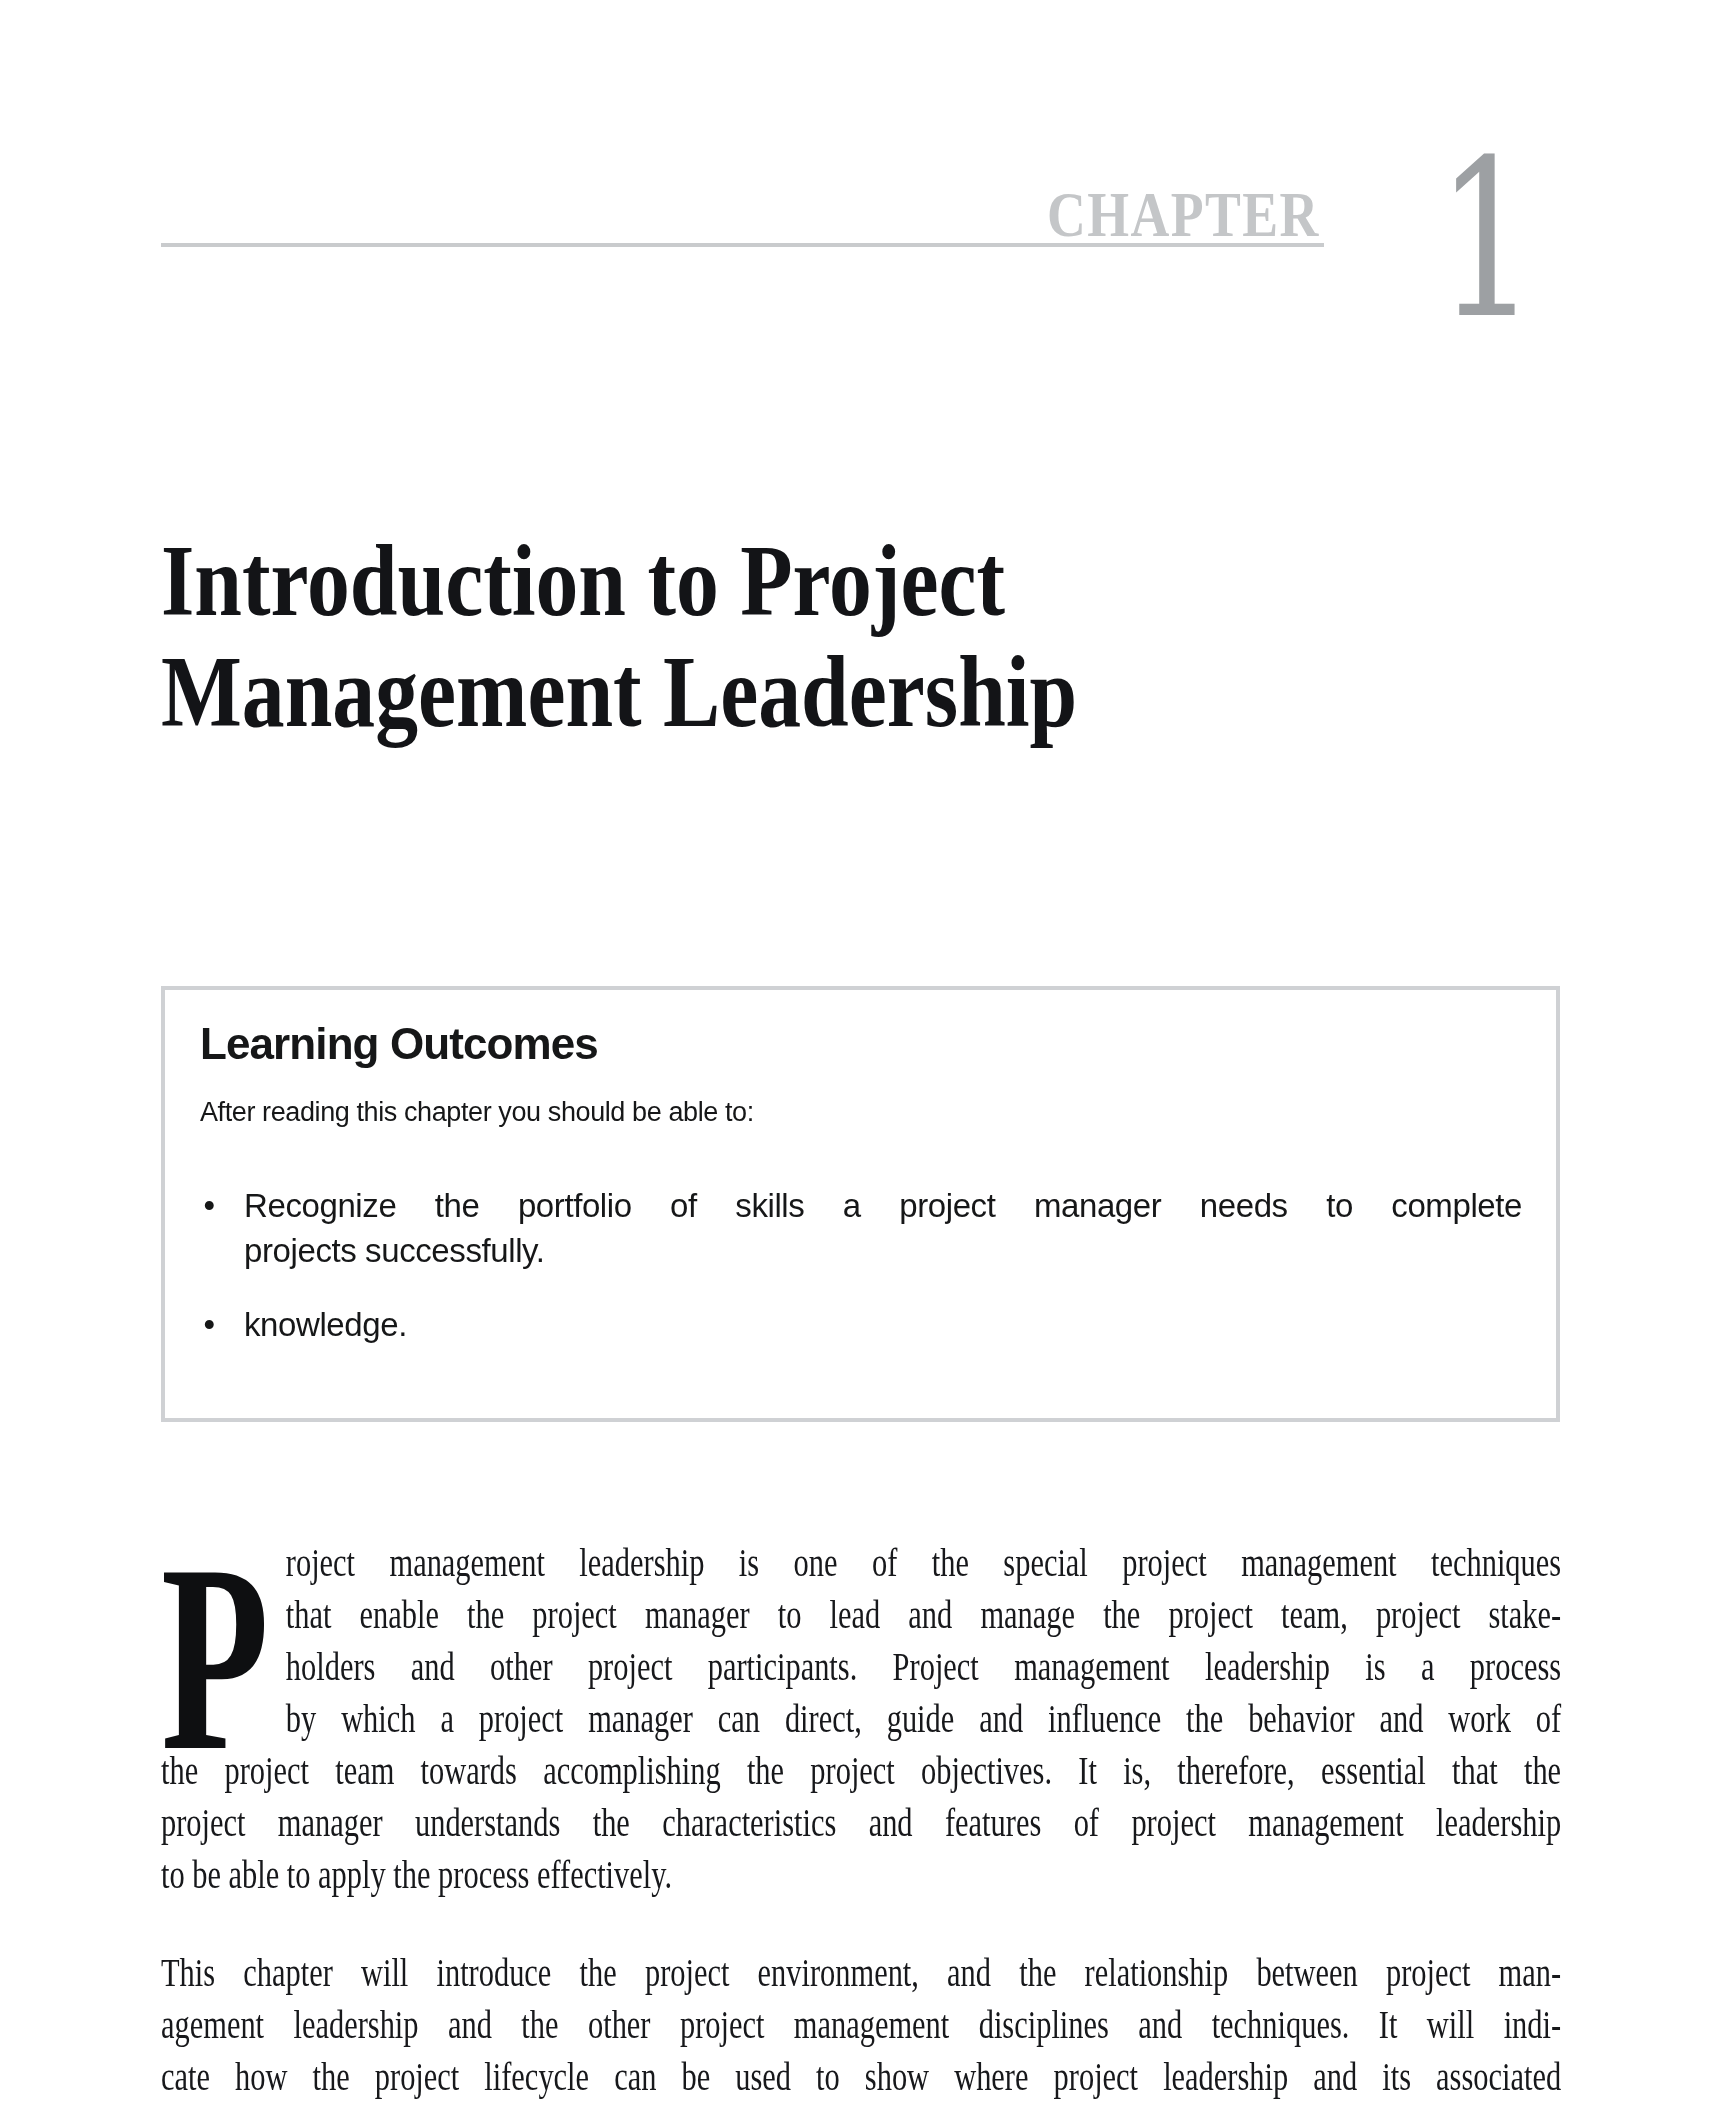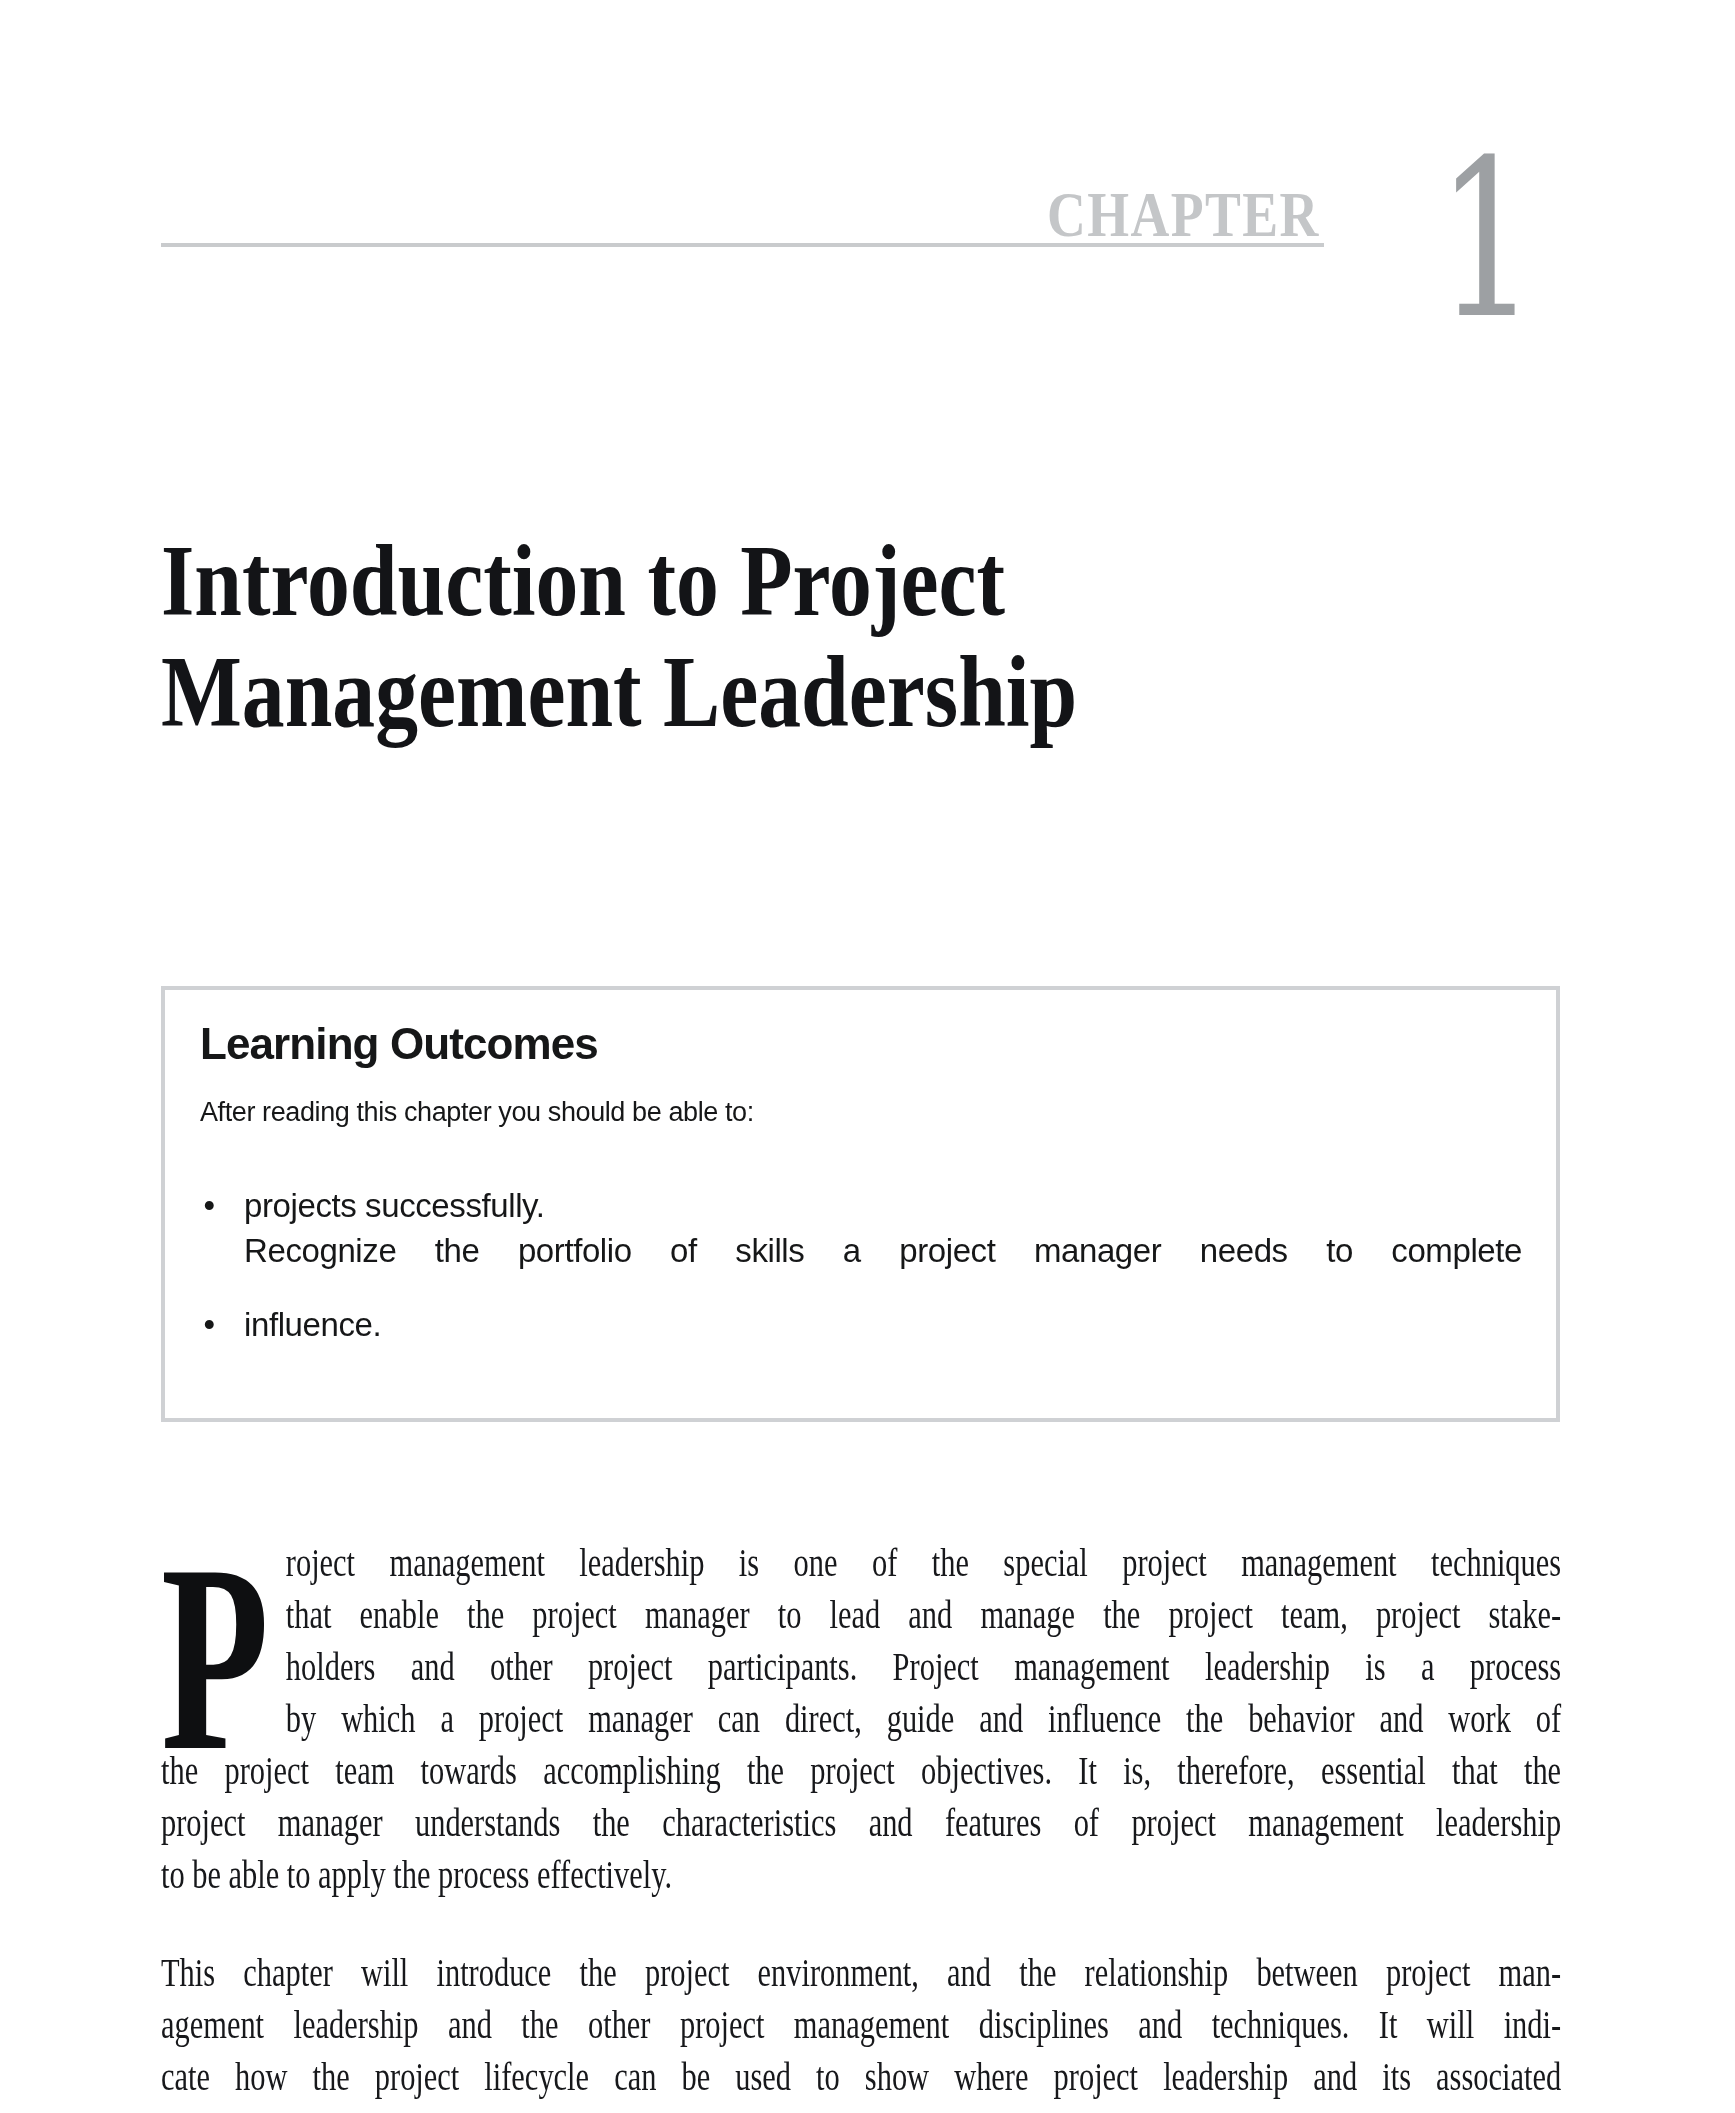--- a/index.html
+++ b/index.html
@@ -159,28 +159,28 @@
     <div>Management Leadership</div>
   </h1>
 
   <div class="lo-box">
     <div class="lo-heading">Learning Outcomes</div>
     <div class="lo-intro">After reading this chapter you should be able to:</div>
     <ul class="lo-list">
       <li class="lo-item">
         <span class="lo-dot-col">•</span>
         <span class="lo-item-lines">
+          <span class="lo-line" style="display:block">Recognize the portfolio of skills a project manager needs to complete</span>
           <span class="lo-line last" style="display:block">projects successfully.</span>
-          <span class="lo-line" style="display:block">Recognize the portfolio of skills a project manager needs to complete</span>
         </span>
       </li>
       <li class="lo-item">
         <span class="lo-dot-col">•</span>
         <span class="lo-item-lines">
-          <span class="lo-line last" style="display:block">influence.</span>
+          <span class="lo-line last" style="display:block">knowledge.</span>
         </span>
       </li>
     </ul>
   </div>
 
   <div class="drop-cap">P</div>
 
   <div class="body-para p1">
     <div class="b-line indent">roject management leadership is one of the special project management techniques</div>
     <div class="b-line indent">that enable the project manager to lead and manage the project team, project stake-</div>

